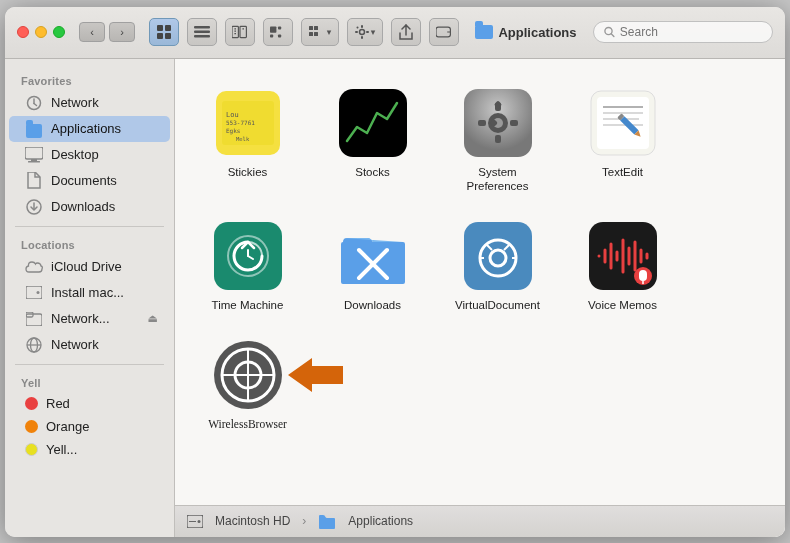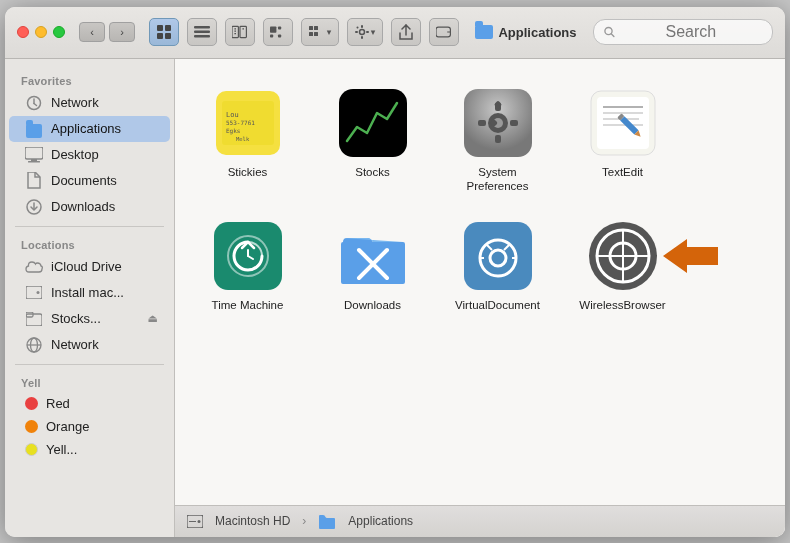--- a/index.html
+++ b/index.html
@@ -114,24 +114,23 @@
       border: 1px solid #c0c0c0;
       border-radius: 12px;
       padding: 3px 10px;
       gap: 5px;
       width: 180px;
     }
     .search-box input {
       border: none;
       background: transparent;
       outline: none;
-      font-size: 16px;
+      font-size: 12px;
       color: #888;
       width: 100%;
-      text-align: center;
     }
     
     .main-area {
       display: flex;
       flex: 1;
       overflow: hidden;
     }
     
     .sidebar {
       width: 170px;
@@ -221,20 +220,21 @@
       position: relative;
     }
     .app-label {
       font-size: 11.5px;
       color: #222;
       text-align: center;
       line-height: 1.3;
     }
     .app-item-wireless {
       position: relative;
+      font-family: Liberation Serif, serif;
     }
     
     .bottom-bar {
       height: 32px;
       background: linear-gradient(to bottom, #e0dedd, #d4d2cf);
       border-top: 1px solid #c0bebb;
       display: flex;
       align-items: center;
       padding: 0 12px;
       gap: 12px;
@@ -427,21 +427,21 @@
         <span>Install mac...</span>
       </div>
 
       <div class="sidebar-item">
         <div class="si-icon">
           <svg width="16" height="14" viewBox="0 0 16 14">
             <rect x="0" y="2" width="16" height="12" rx="2" fill="none" stroke="#888" stroke-width="1.3"></rect>
             <rect x="0" y="0" width="7" height="5" rx="1.5" fill="none" stroke="#888" stroke-width="1.3"></rect>
           </svg>
         </div>
-        <span>Stocks...</span>
+        <span>Network...</span>
         <span class="sidebar-eject">⏏</span>
       </div>
 
       <div class="sidebar-item">
         <div class="si-icon">
           <svg width="16" height="16" viewBox="0 0 16 16">
             <circle cx="8" cy="8" r="7" fill="none" stroke="#888" stroke-width="1.3"></circle>
             <ellipse cx="8" cy="8" rx="3.5" ry="7" fill="none" stroke="#888" stroke-width="1.3"></ellipse>
             <line x1="1" y1="8" x2="15" y2="8" stroke="#888" stroke-width="1.3"></line>
           </svg>
@@ -579,20 +579,42 @@
               <circle cx="34" cy="36" r="8" fill="none" stroke="white" stroke-width="3"></circle>
               <line x1="22" y1="22" x2="28" y2="28" stroke="white" stroke-width="2"></line>
               <line x1="46" y1="22" x2="40" y2="28" stroke="white" stroke-width="2"></line>
               <line x1="16" y1="36" x2="20" y2="36" stroke="white" stroke-width="2"></line>
               <line x1="48" y1="36" x2="52" y2="36" stroke="white" stroke-width="2"></line>
             </svg>
           </div>
           <span class="app-label">VirtualDocument</span>
         </div>
 
+        <div class="app-item">
+          <div class="app-icon">
+            <svg width="68" height="68" viewBox="0 0 68 68">
+              <rect x="0" y="0" width="68" height="68" rx="14" fill="#1a1a1a"></rect>
+
+              <line x1="10" y1="34" x2="10" y2="34" stroke="#e84040" stroke-width="3" stroke-linecap="round"></line>
+              <line x1="16" y1="28" x2="16" y2="40" stroke="#e84040" stroke-width="3" stroke-linecap="round"></line>
+              <line x1="22" y1="22" x2="22" y2="46" stroke="#e84040" stroke-width="3" stroke-linecap="round"></line>
+              <line x1="28" y1="30" x2="28" y2="38" stroke="#e84040" stroke-width="3" stroke-linecap="round"></line>
+              <line x1="34" y1="18" x2="34" y2="50" stroke="#e84040" stroke-width="3" stroke-linecap="round"></line>
+              <line x1="40" y1="26" x2="40" y2="42" stroke="#e84040" stroke-width="3" stroke-linecap="round"></line>
+              <line x1="46" y1="20" x2="46" y2="48" stroke="#e84040" stroke-width="3" stroke-linecap="round"></line>
+              <line x1="52" y1="28" x2="52" y2="40" stroke="#e84040" stroke-width="3" stroke-linecap="round"></line>
+              <line x1="58" y1="32" x2="58" y2="36" stroke="#e84040" stroke-width="3" stroke-linecap="round"></line>
+
+              <circle cx="54" cy="54" r="9" fill="#e84040"></circle>
+              <rect x="50" y="48" width="8" height="11" rx="4" fill="white"></rect>
+              <line x1="54" y1="59" x2="54" y2="62" stroke="white" stroke-width="1.5"></line>
+            </svg>
+          </div>
+          <span class="app-label">Voice Memos</span>
+        </div>
 
         <div class="app-item app-item-wireless" style="position:relative;">
           <div class="app-icon" style="position:relative;">
             <svg width="68" height="68" viewBox="0 0 68 68">
               <circle cx="34" cy="34" r="34" fill="#555"></circle>
               <circle cx="34" cy="34" r="26" fill="none" stroke="white" stroke-width="3"></circle>
               <circle cx="34" cy="34" r="13" fill="none" stroke="white" stroke-width="3"></circle>
               <line x1="34" y1="8" x2="34" y2="60" stroke="white" stroke-width="2"></line>
               <line x1="8" y1="34" x2="60" y2="34" stroke="white" stroke-width="2"></line>
 

